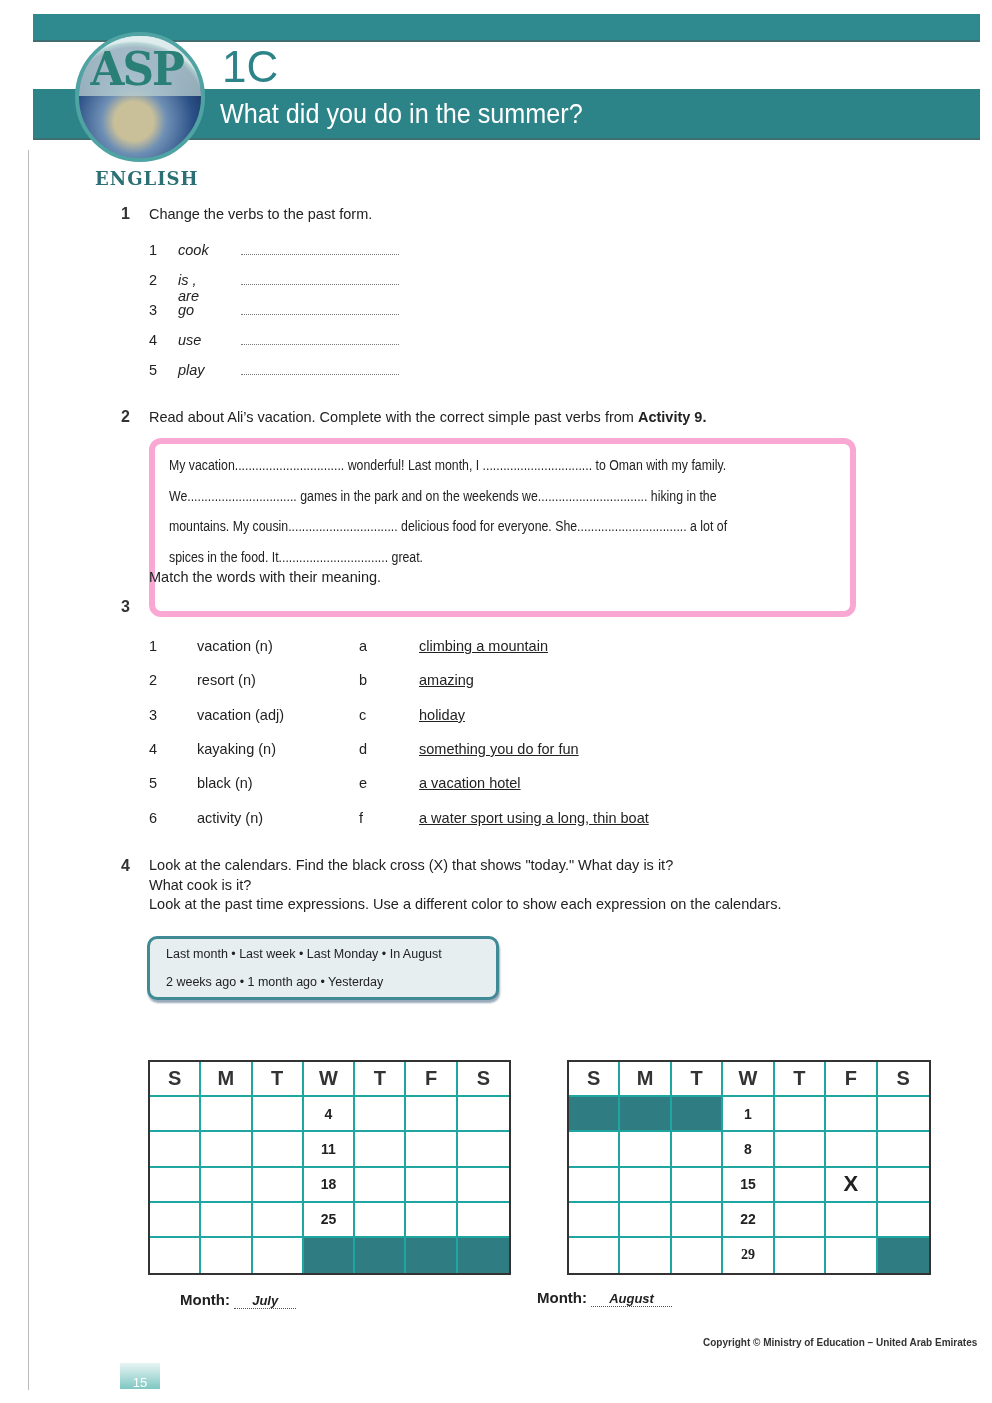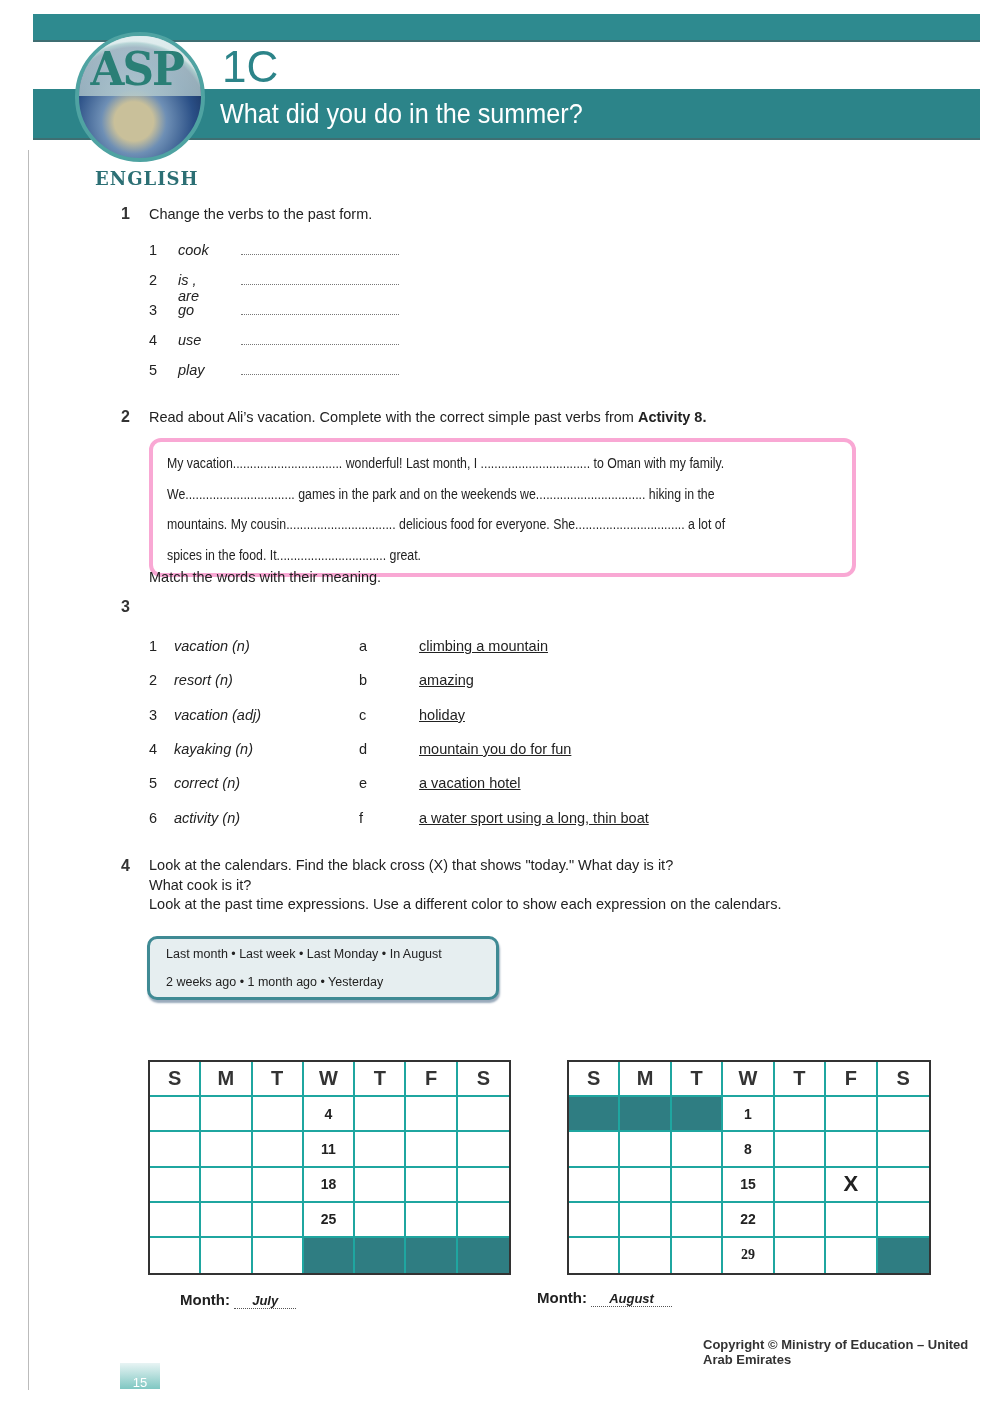--- a/index.html
+++ b/index.html
@@ -29,50 +29,50 @@
   .q-text { position: absolute; font-family: "Liberation Sans", sans-serif; font-size: 14.5px; color: #222; }
   .q-text b { font-weight: bold; }
 
   
   .verb-row { position: absolute; left: 149px; font-family: "Liberation Sans", sans-serif; font-size: 14.5px; height: 20px; }
   .verb-row .n { position: absolute; left: 0; }
   .verb-row .w { position: absolute; left: 29px; font-style: italic; }
   .verb-row .dots { position: absolute; left: 92px; top: 12px; width: 158px; border-bottom: 1px dotted #777; }
 
   
-  .story-box { position: absolute; left: 149px; top: 438px; width: 707px; height: 139px; border: 4px solid #f9a8d4;
+  .story-box { position: absolute; left: 149px; top: 438px; width: 707px; height: 179px; border: 6px solid #f9a8d4;
     border-radius: 12px; }
   .story-line { position: absolute; left: 14px; font-family: "Liberation Sans", sans-serif; font-size: 14px;
     transform: scaleX(.88); transform-origin: left; white-space: nowrap; color: #222; }
 
   
   .match-row { position: absolute; left: 149px; font-family: "Liberation Sans", sans-serif; font-size: 14.5px; height: 22px; width: 560px; }
   .match-row span { position: absolute; top: 0; }
   .match-row .n { left: 0; }
-  .match-row .w { left: 25px; font-style: italic; }
+  .match-row .w { left: 48px; }
   .match-row .l { left: 210px; }
   .match-row .m { left: 270px; text-decoration: underline; }
 
   
   .expr-box { position: absolute; left: 147px; top: 936px; width: 352px; height: 64px; border: 3px solid #3f8a94;
     border-radius: 10px; background: #e6eef0; box-shadow: 1px 3px 2px #9ab; }
   .expr-line { position: absolute; left: 16px; font-family: "Liberation Sans", sans-serif; font-size: 12.5px; white-space: nowrap; }
 
   .cal { position: absolute; border: 2px solid #333; display: grid; grid-template-columns: repeat(7, 1fr); grid-template-rows: repeat(6, 1fr); }
   .cal .c { border-right: 2px solid #1fa6a0; border-bottom: 2px solid #1fa6a0; display: flex; align-items: center; justify-content: center;
     font-family: "Liberation Sans", sans-serif; font-weight: bold; font-size: 14px; color: #222; }
   .cal .c:nth-child(7n) { border-right: none; }
   .cal .c.h { font-size: 20px; color: #333; }
   .cal .c.shade { background: #2f7d82; }
   .cal .c.x { font-size: 22px; }
   .cal .c.last { border-bottom: none; font-family: Liberation Serif, serif; }
 
   .month-lbl { position: absolute; font-family: "Liberation Sans", sans-serif; font-size: 15px; font-weight: bold; color: #222; }
   .month-lbl .val { font-weight: bold; font-size: 13px; border-bottom: 1px dotted #555; padding: 0 18px; font-style: italic; }
-  .copyright { position: absolute; left: 703px; top: 1337px; font-family: "Liberation Sans", sans-serif; font-size: 13px; color: #333; font-weight: bold; }
+  .copyright { position: absolute; left: 703px; top: 1337px; font-family: "Liberation Sans", sans-serif; font-size: 10px; color: #333; font-weight: bold; }
   .page-no { position: absolute; left: 120px; top: 1363px; width: 40px; height: 26px; background: linear-gradient(#e8f4f4, #7fc7c2);
     font-family: "Liberation Sans", sans-serif; font-size: 13px; color: #fff; text-align: center; line-height: 40px; overflow: hidden; }
 </style>
 </head>
 <body>
 
 <div class="page-border"></div>
 
 <div class="band-top"></div>
 <div class="band-line" style="top:40px"></div>
@@ -109,21 +109,21 @@
     <span class="dots"></span>
     </div>
     <div class="verb-row" style="top: 362px;">
       <span class="n">5</span>
     <span class="w">play</span>
     <span class="dots"></span>
     </div>
   </div>
 
 <div class="q-num" style="left:121px;top:408px">2</div>
-<div class="q-text" style="left:149px;top:409px"><span>Read about Ali’s vacation. Complete with the correct simple past verbs from </span><b>Activity 8.</b></div>
+<div class="q-text" style="left:149px;top:409px"><span>Read about Ali’s vacation. Complete with the correct simple past verbs from </span><b>Activity 9.</b></div>
 <div class="story-box">
   <div class="story-line" style="top:13px">My vacation................................ wonderful! Last month, I ................................ to Oman with my family.</div>
   <div class="story-line" style="top:44px">We................................ games in the park and on the weekends we................................ hiking in the</div>
   <div class="story-line" style="top:74px">mountains. My cousin................................ delicious food for everyone.  She................................ a lot of</div>
   <div class="story-line" style="top:105px">spices in the food. It................................ great.</div>
 </div>
 
 <div class="q-num" style="left:121px;top:598px">3</div>
 <div class="q-text" style="left:149px;top:569px">Match the words with their meaning.</div>
 <div id="matches">
@@ -142,25 +142,25 @@
     <div class="match-row" style="top: 706.6px;">
       <span class="n">3</span>
     <span class="w">vacation (adj)</span>
     <span class="l">c</span>
     <span class="m">holiday</span>
     </div>
     <div class="match-row" style="top: 740.9px;">
       <span class="n">4</span>
     <span class="w">kayaking (n)</span>
     <span class="l">d</span>
-    <span class="m">mountain you do for fun</span>
+    <span class="m">something you do for fun</span>
     </div>
     <div class="match-row" style="top: 775.2px;">
       <span class="n">5</span>
-    <span class="w">correct (n)</span>
+    <span class="w">black (n)</span>
     <span class="l">e</span>
     <span class="m">a vacation hotel</span>
     </div>
     <div class="match-row" style="top: 809.5px;">
       <span class="n">6</span>
     <span class="w">activity (n)</span>
     <span class="l">f</span>
     <span class="m">a water sport using a long, thin boat</span>
     </div>
   </div>

